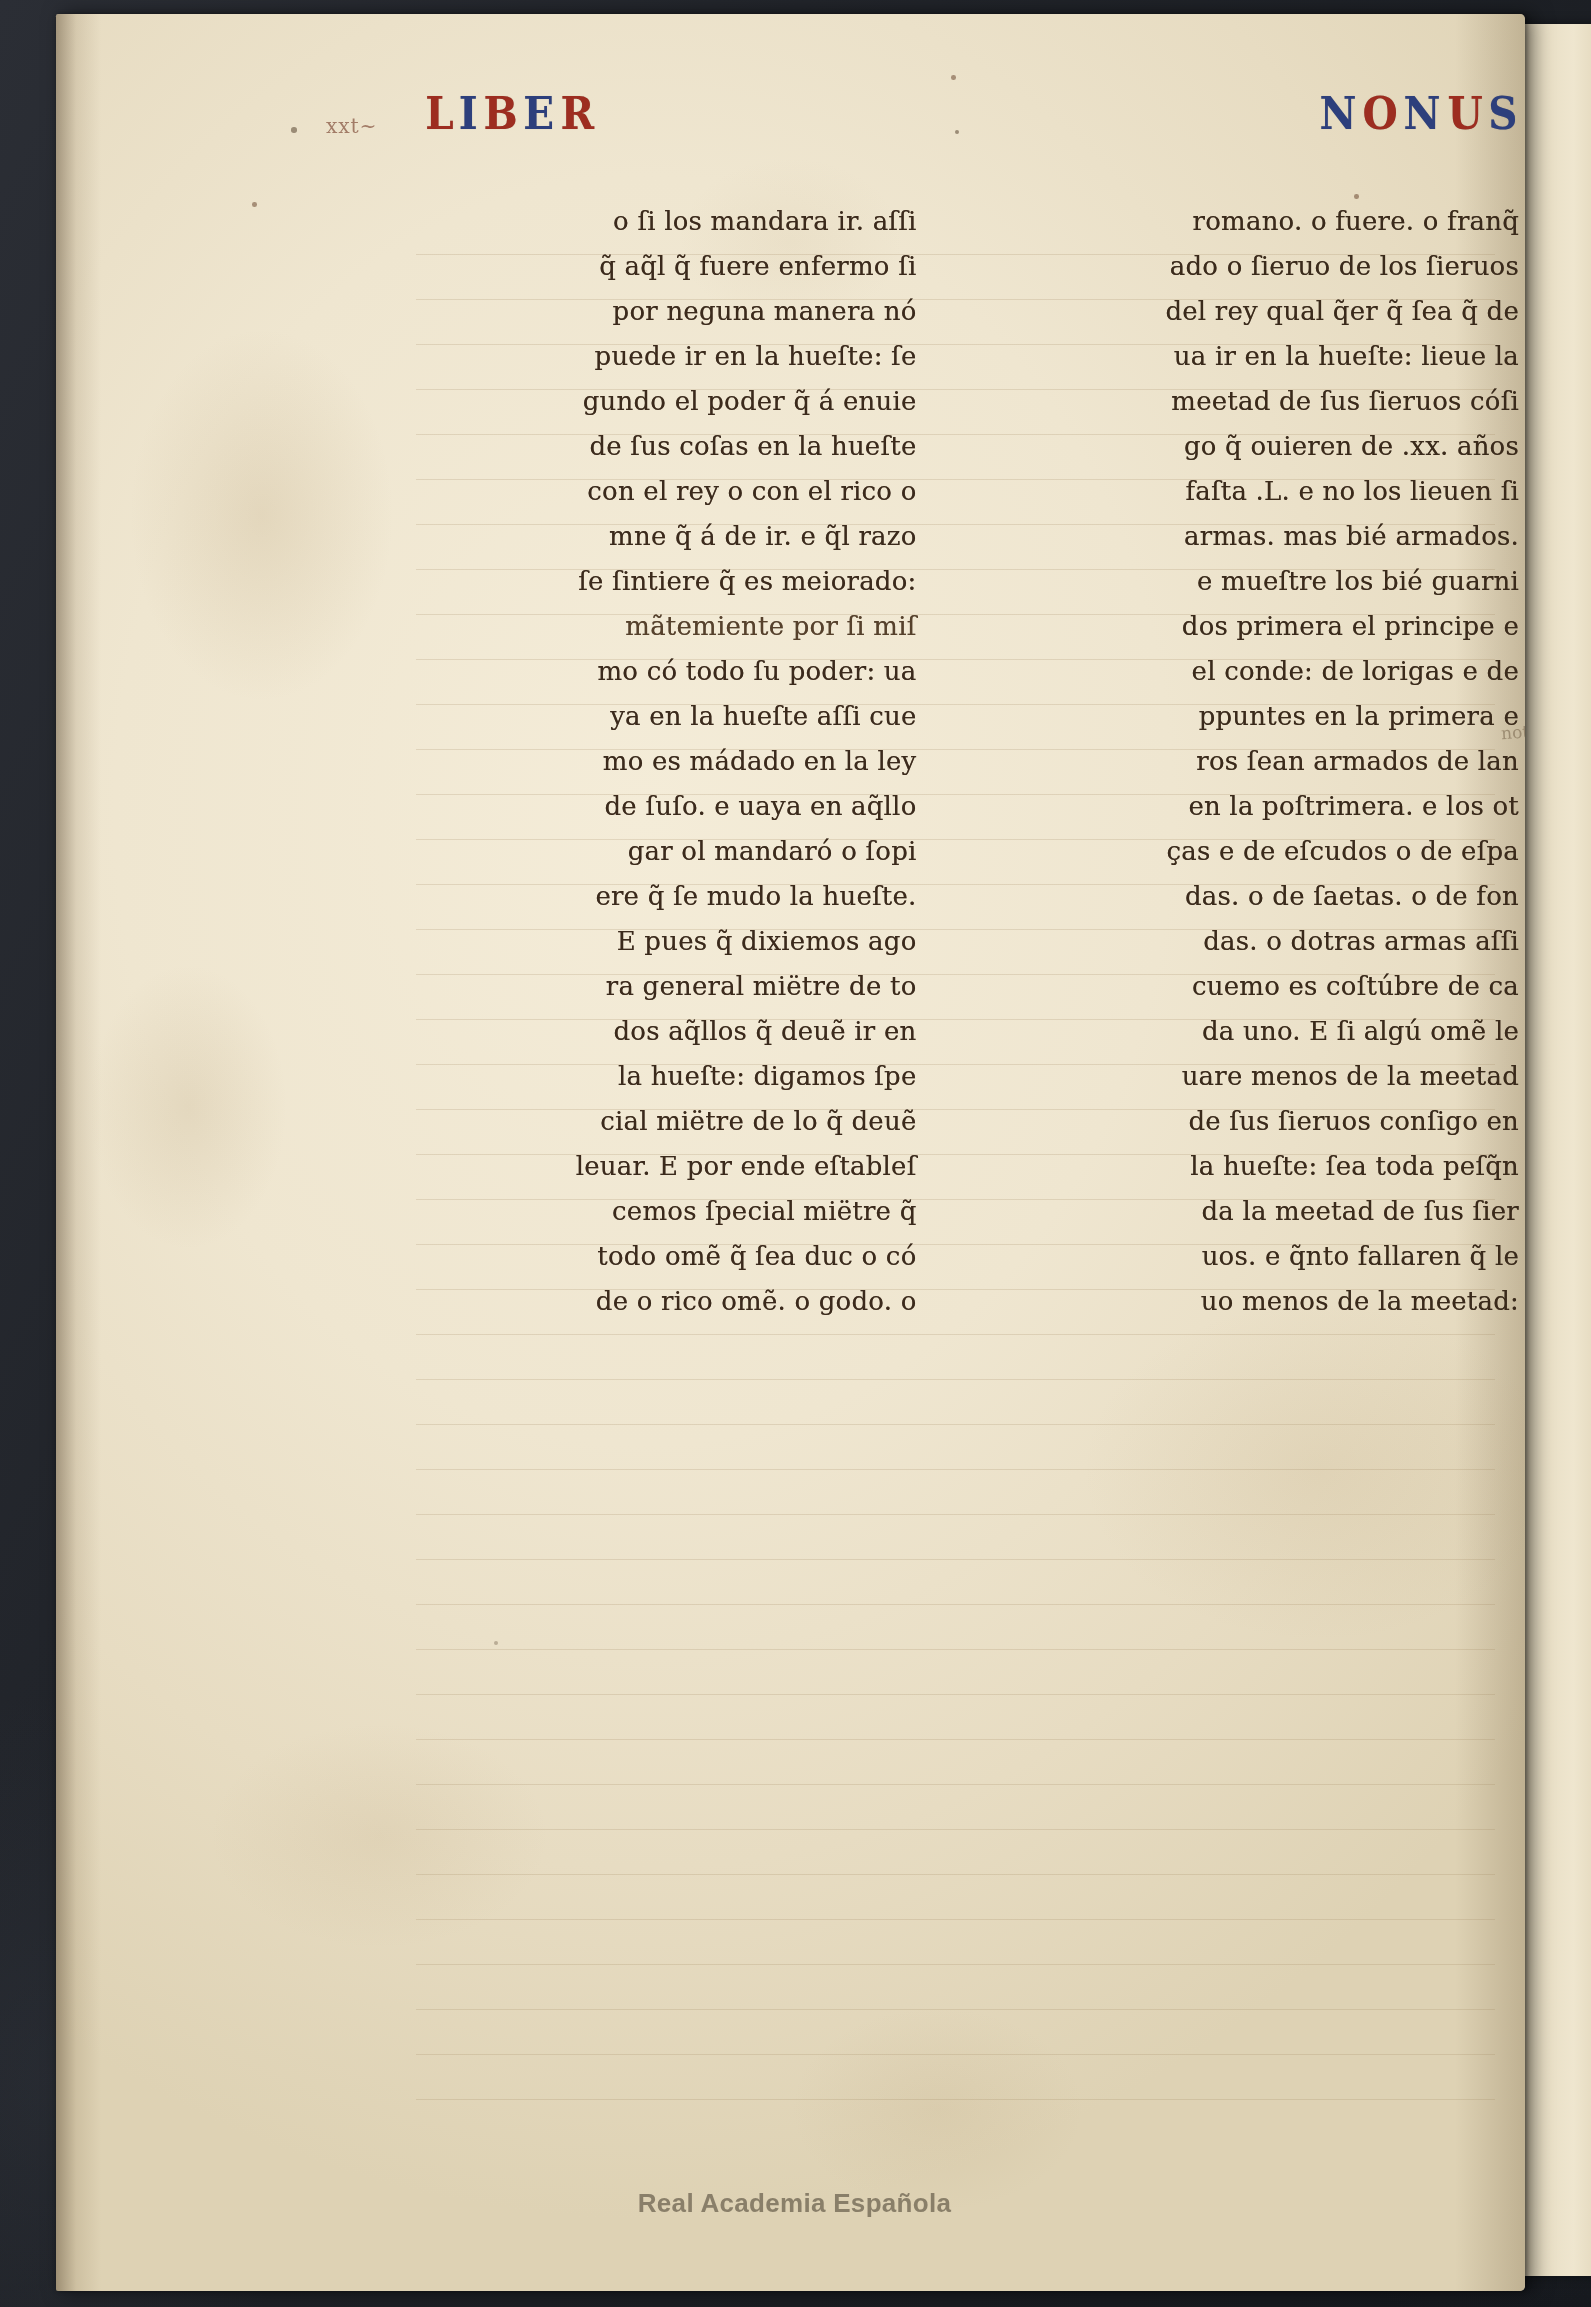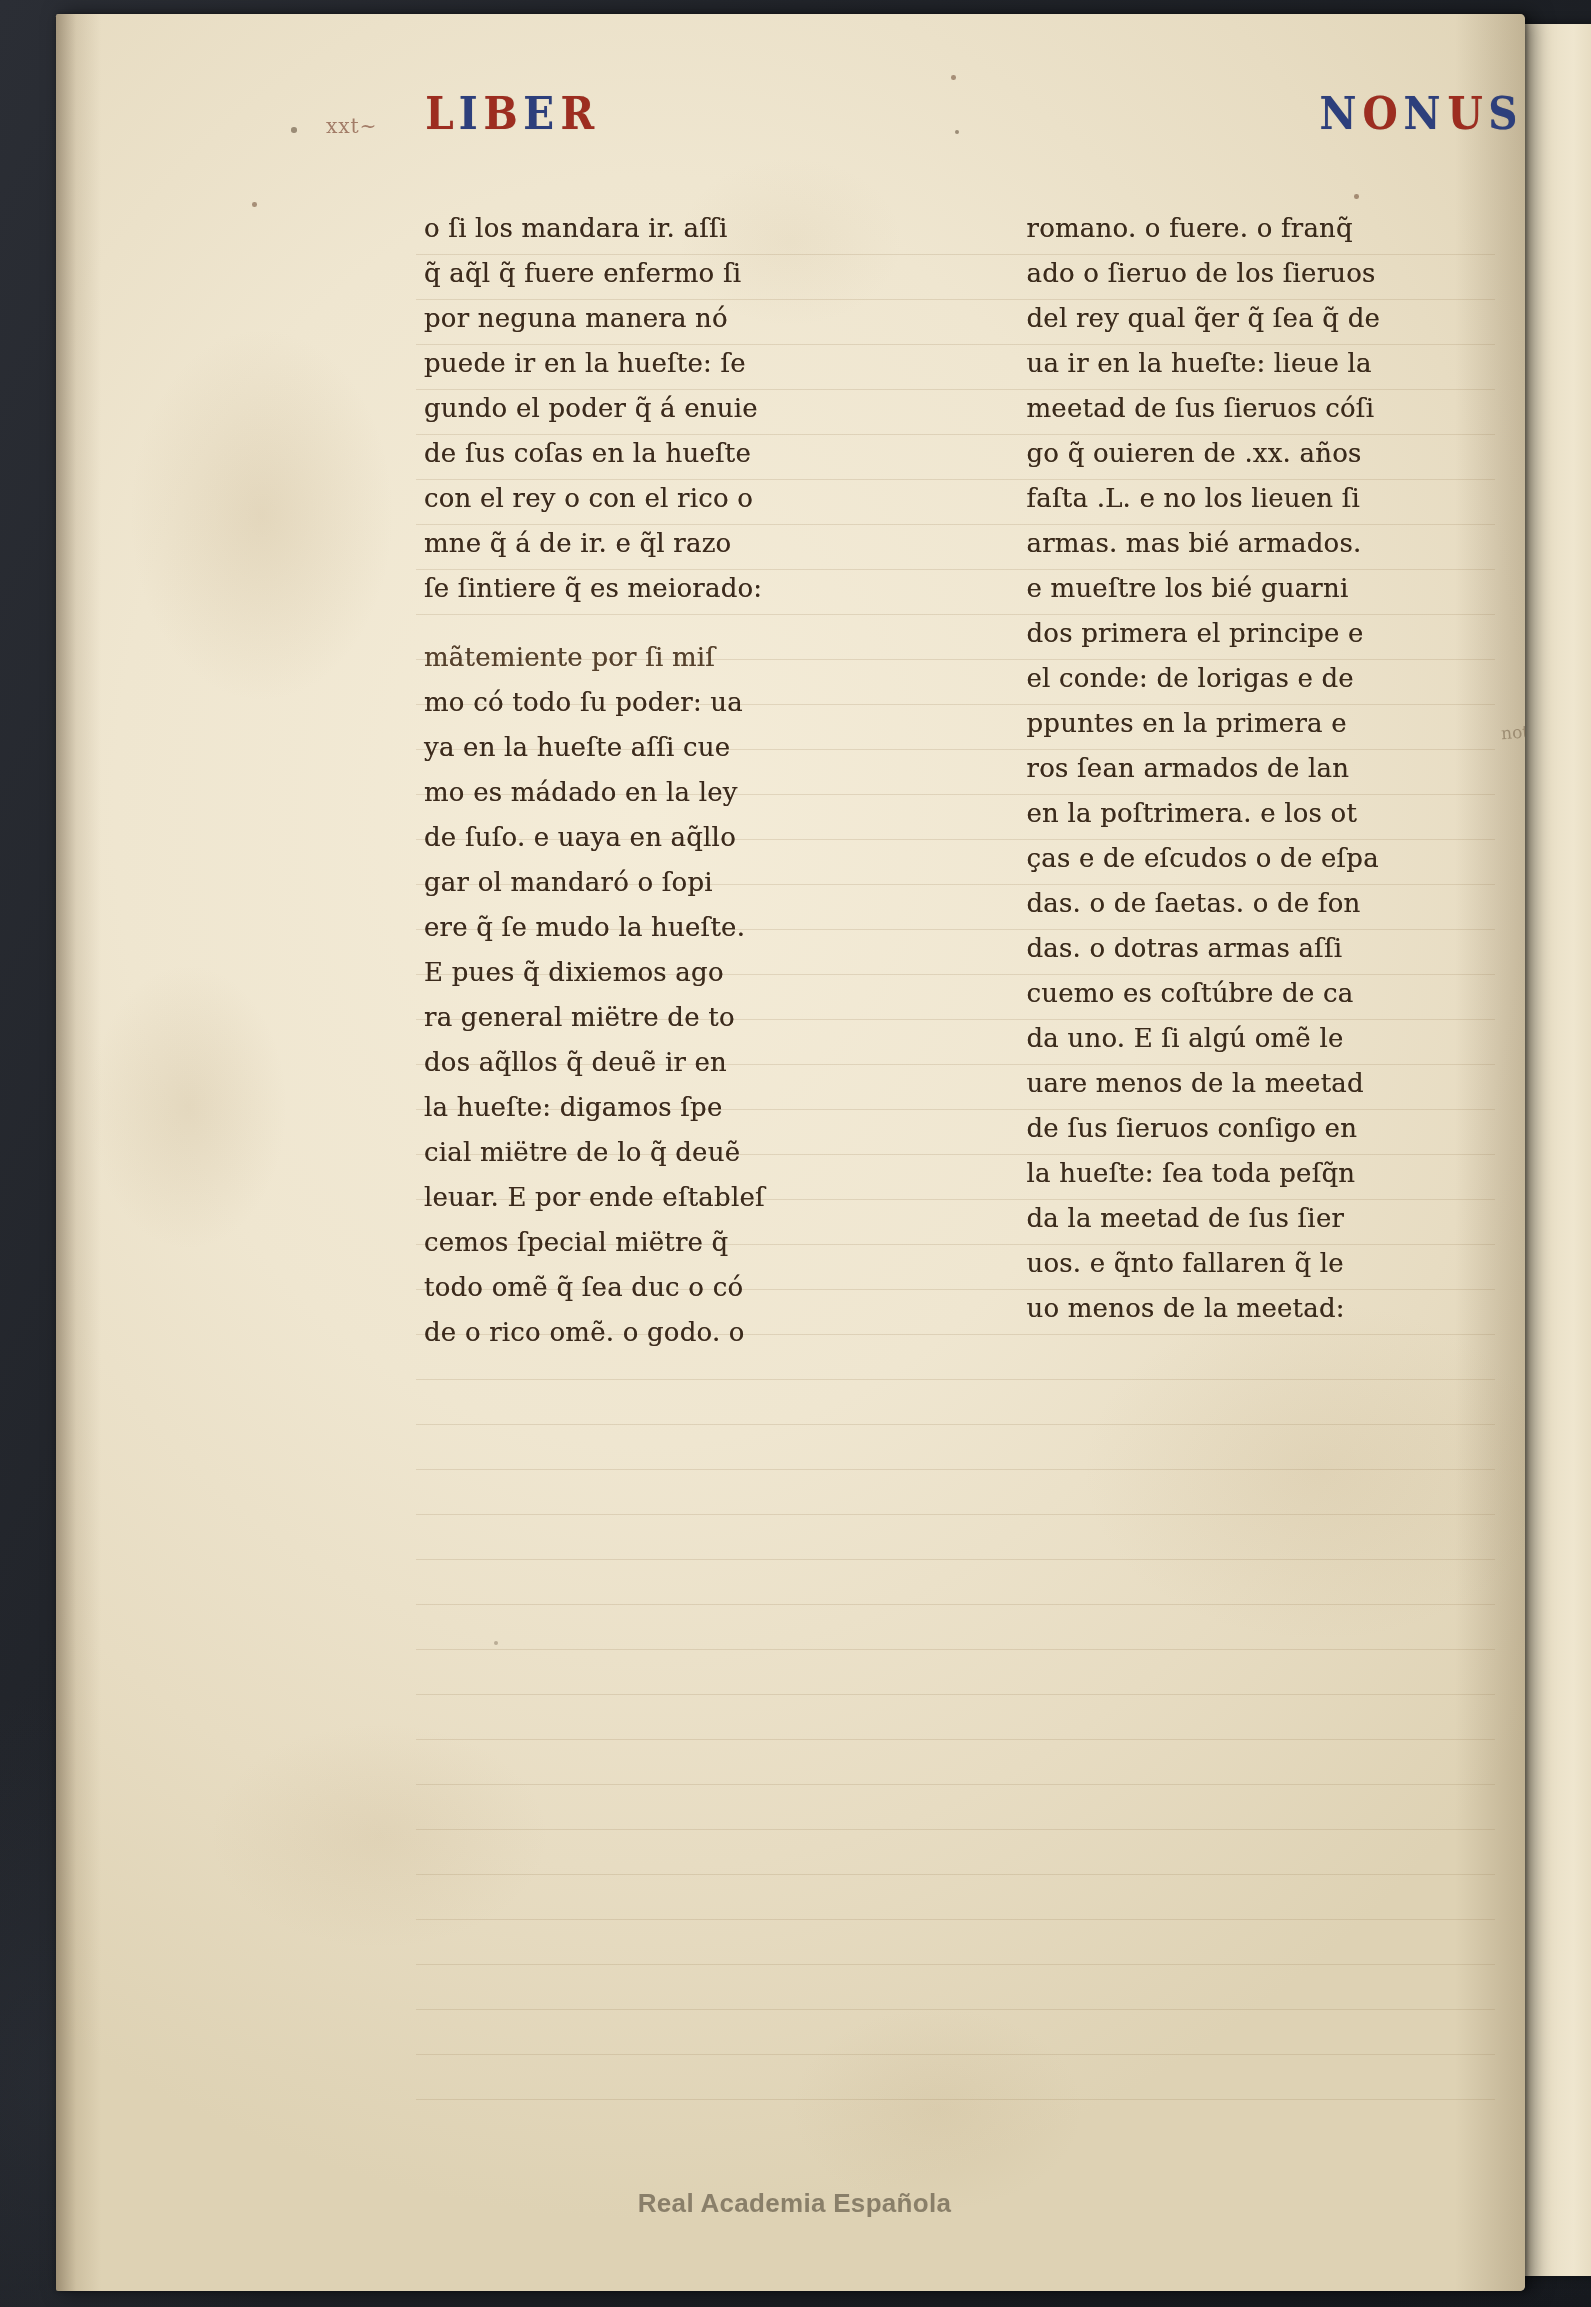--- a/index.html
+++ b/index.html
@@ -140,42 +140,43 @@
     width: 4.7px; height: 4.7px;
     border-radius: 50%;
     background: #6d4a33;
     opacity:.55;
   }
 
   
   .columns {
     position: absolute;
     left: 368px;
-    top: 192px;
+    top: 185px;
     width: 1095px;
     display: flex;
     gap: 110px;
+    text-align: right;
   }
   .col {
     width: 504px;
   }
   .line {
     font-family: "DejaVu Serif", serif;
     font-size: 26px;
     line-height: 45px;
     color: #3b2a1c;
     white-space: nowrap;
     letter-spacing: 0.2px;
     transform: scaleX(1.0);
     text-shadow: 0 0 0.5px rgba(40,22,10,.55);
   }
   .col-right .line { color: #3a2a1b; }
 
   
-  .line.faded { color: #56412c; margin-top: 24px; }
+  .line.faded { color: #56412c; }
 
   
   .margin-note {
     position: absolute;
     left: 270px;
     top: 100px;
     font-family: "DejaVu Serif", serif;
     font-size: 20.3px;
     color: #8a5a46;
     opacity: .75;

